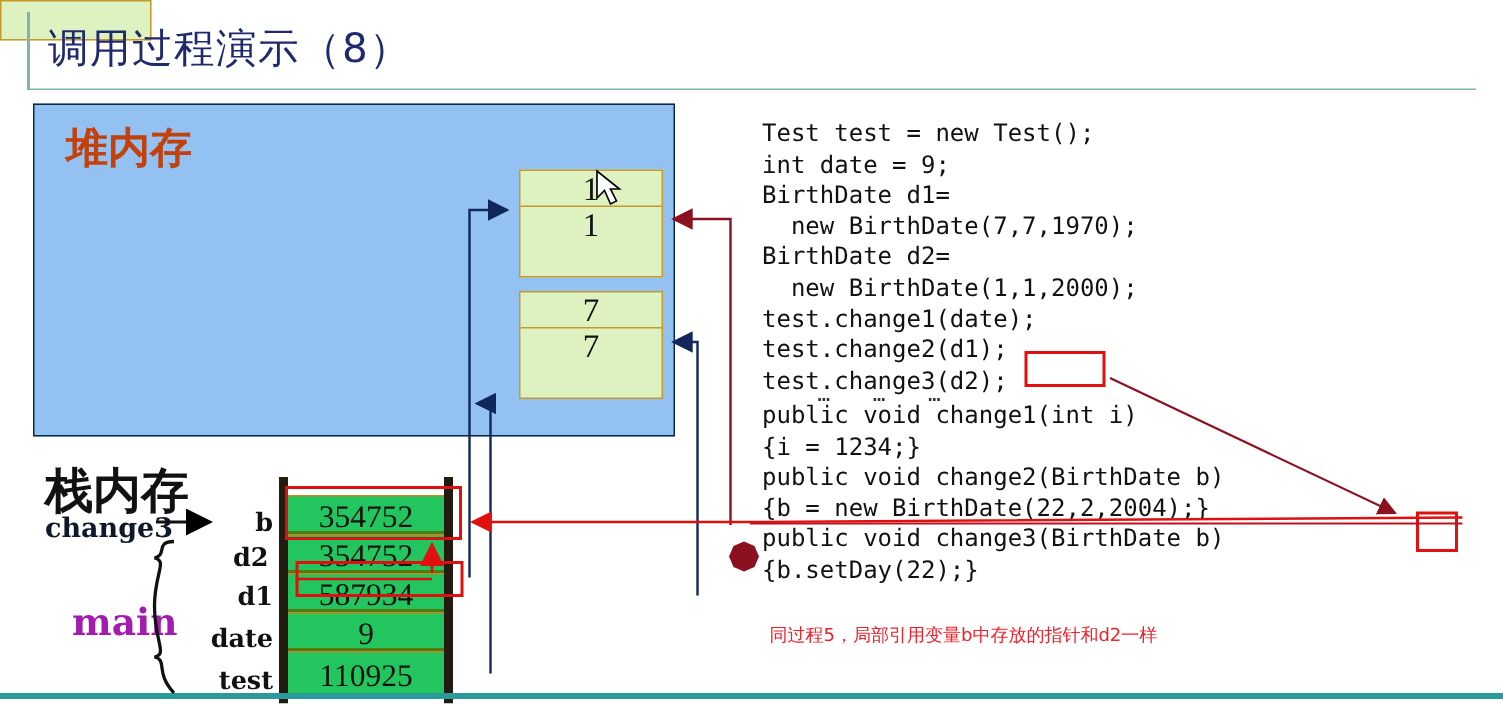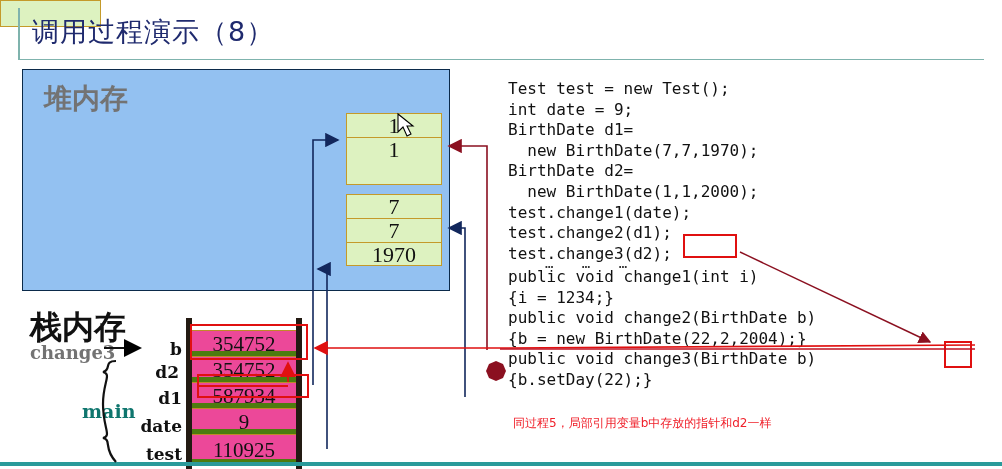--- a/index.html
+++ b/index.html
@@ -11,21 +11,21 @@
              border-left:2px solid #7fb3ad;border-bottom:1px solid #7fb3ad;
              box-sizing:border-box;}
   #title-text{position:absolute;left:32px;top:14px;font-size:27px;color:#1f2a6e;
               font-family:"DejaVu Sans","Liberation Sans",sans-serif;
               letter-spacing:1px;white-space:nowrap;}
 
   
   #heap-box{position:absolute;left:22px;top:69px;width:428px;height:222px;
             background:#93c1f1;border:1px solid #0b2a4a;box-sizing:border-box;}
   #heap-label{position:absolute;left:44px;top:80px;font-size:28px;font-weight:bold;
-              color:#737373;font-family:"DejaVu Sans","Liberation Sans",sans-serif;}
+              color:#c2410c;font-family:"DejaVu Sans","Liberation Sans",sans-serif;}
 
   .obj{position:absolute;border:1px solid #c49a2a;background:#ddf2c0;
        box-sizing:border-box;}
   .cell{height:24px;line-height:24px;text-align:center;font-size:22px;color:#111;
         border-bottom:1px solid #c49a2a;box-sizing:border-box;
         font-family:"Liberation Serif",serif;}
   .cell:last-child{border-bottom:none;}
 
   #obj-d2{left:346px;top:113px;width:96px;height:72px;}
   #obj-d1{left:346px;top:194px;width:96px;height:72px;}
@@ -33,31 +33,31 @@
             border:1px solid #c49a2a;}
 
   
   #stack-label{position:absolute;left:30px;top:306px;font-size:32px;font-weight:bold;
                color:#111;font-family:"DejaVu Sans","Liberation Sans",sans-serif;}
   #stack-left-wall{position:absolute;left:186px;top:318px;width:6px;height:151px;
                    background:#231a12;}
   #stack-right-wall{position:absolute;left:296px;top:318px;width:6px;height:151px;
                     background:#231a12;}
   .srow{position:absolute;left:192px;width:104px;height:26px;line-height:26px;
-        text-align:center;background:#ec4899;border-top:1px solid #c08a28;
-        border-bottom:5px solid #4d7c0f;font-size:21px;color:#111;
+        text-align:center;background:#22c55e;border-top:1px solid #c08a28;
+        border-bottom:2px solid #4d7c0f;font-size:21px;color:#111;
         box-sizing:border-box;font-family:"Liberation Serif",serif;}
 
   .slabel{position:absolute;text-align:right;width:70px;font-size:17px;font-weight:bold;
           color:#111;font-family:"DejaVu Serif","Liberation Serif",serif;}
 
   #change3-label{position:absolute;left:30px;top:342px;font-size:18px;font-weight:bold;
-                 color:#737373;font-family:"DejaVu Serif","Liberation Serif",serif;}
-  #main-label{position:absolute;left:48px;top:400px;font-size:19px;font-weight:bold;
-              color:#0f766e;font-family:"DejaVu Serif","Liberation Serif",serif;margin-left:34px;}
+                 color:#0f172a;font-family:"DejaVu Serif","Liberation Serif",serif;}
+  #main-label{position:absolute;left:48px;top:400px;font-size:25px;font-weight:bold;
+              color:#a21caf;font-family:"DejaVu Serif","Liberation Serif",serif;}
 
   
   .redbox{position:absolute;border:2px solid #e01010;box-sizing:border-box;}
   #redbox-b{left:190px;top:324px;width:118px;height:36px;}
   #redbox-d2{left:197px;top:374px;width:112px;height:24px;}
   #redbox-d2code{left:683px;top:234px;width:54px;height:24px;}
   #redbox-bcode{left:944px;top:341px;width:28px;height:27px;}
 
   
   #code{position:absolute;left:508px;top:79px;font-size:16px;line-height:20.6px;
@@ -87,21 +87,20 @@
 <div id="heap-label">堆内存</div>
 
 <div class="obj" id="obj-d2">
   <div class="cell">1</div>
   <div class="cell">1</div>
 </div>
 
 <div class="obj" id="obj-d1">
   <div class="cell">7</div>
   <div class="cell">7</div>
-  <div class="cell">1970</div>
 </div>
 
 <div id="obj-test">
   <div class="cell" style="border-bottom:none;height:23px;line-height:23px;"></div>
 </div>
 
 <div id="stack-label">栈内存</div>
 <div id="stack-left-wall"></div>
 <div id="stack-right-wall"></div>
 

